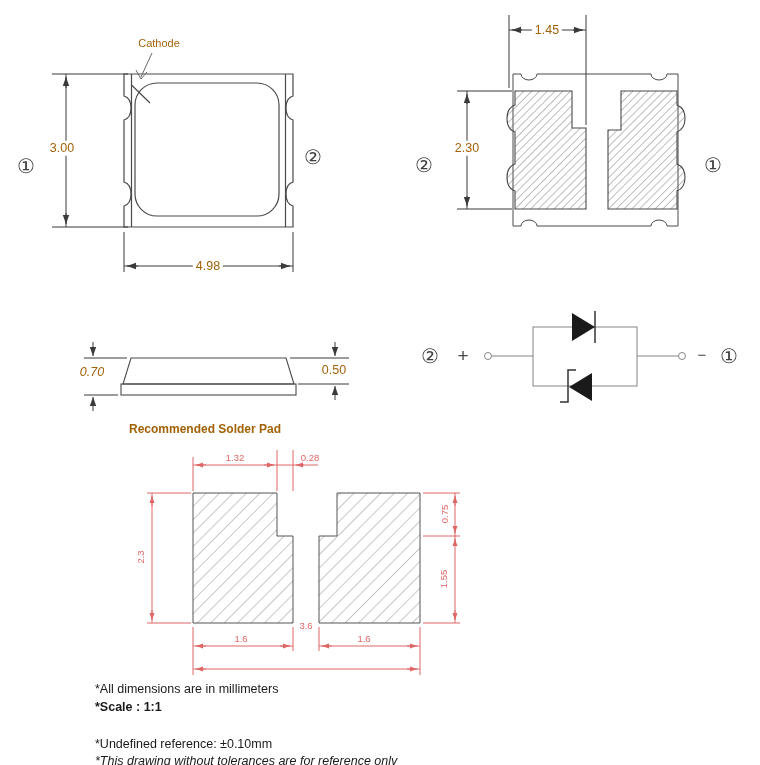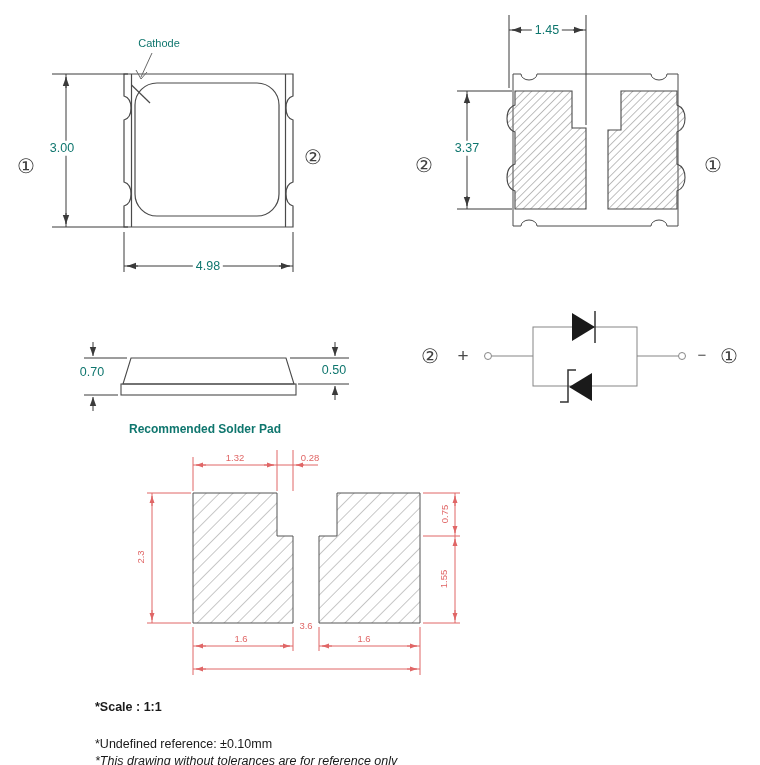--- a/index.html
+++ b/index.html
@@ -1,20 +1,20 @@
 <!DOCTYPE html>
 <html><head>
 <meta charset="utf-8">
 <style>
   html,body{margin:0;padding:0;background:#fff;}
   .canvas{position:relative;width:760px;height:765px;background:#fff;overflow:hidden;
           font-family:"Liberation Sans",sans-serif;color:#1a1a1a;}
   svg{position:absolute;left:0;top:0;}
   .lbl{position:absolute;transform:translate(-50%,-50%);font-size:12.5px;white-space:nowrap;
-       color:#0f766e;line-height:1;}
+       color:#a16207;line-height:1;}
   .bg{background:#fff;padding:1px 3px;}
   .pin{font-size:20px;color:#3f3f3f;}
   .red{color:#e06666;font-size:9.5px;}
   .rot{transform:translate(-50%,-50%) rotate(-90deg);}
   .title{font-weight:bold;font-size:12px;}
   .note{position:absolute;left:95px;font-size:12.5px;white-space:nowrap;}
   .sign{font-size:19px;color:#4a4a4a;}
 </style>
 </head>
 <body>
@@ -153,39 +153,40 @@
   </g>
 </svg>
 
 <div class="lbl" style="left:159px;top:43px;font-size:11px;">Cathode</div>
 <div class="lbl bg" style="left:62px;top:148px;text-align:right;">3.00</div>
 <div class="lbl bg" style="left:208px;top:266px;">4.98</div>
 <div class="lbl pin" style="left:26px;top:166px;">①</div>
 <div class="lbl pin" style="left:313px;top:157px;">②</div>
 
 <div class="lbl bg" style="left:547px;top:30px;">1.45</div>
-<div class="lbl bg" style="left:467px;top:148px;">3.37</div>
+<div class="lbl bg" style="left:467px;top:148px;">2.30</div>
 <div class="lbl pin" style="left:424px;top:165px;">②</div>
 <div class="lbl pin" style="left:713px;top:165px;">①</div>
 
-<div class="lbl" style="left:92px;top:372px;">0.70</div>
+<div class="lbl" style="left:92px;top:372px;font-style:italic;">0.70</div>
 <div class="lbl" style="left:334px;top:370px;">0.50</div>
 
 <div class="lbl pin" style="left:430px;top:356px;">②</div>
 <div class="lbl sign" style="left:463px;top:355px;">+</div>
 <div class="lbl sign" style="left:702px;top:354px;font-size:15px;">−</div>
 <div class="lbl pin" style="left:729px;top:356px;">①</div>
 
 <div class="lbl title" style="left:205px;top:429px;">Recommended Solder Pad</div>
 <div class="lbl red" style="left:235px;top:458px;">1.32</div>
 <div class="lbl red" style="left:310px;top:458px;">0.28</div>
 <div class="lbl red rot" style="left:141px;top:557px;">2.3</div>
 <div class="lbl red rot" style="left:445px;top:514px;">0.75</div>
 <div class="lbl red rot" style="left:444px;top:579px;">1.55</div>
 <div class="lbl red" style="left:241px;top:639px;">1.6</div>
 <div class="lbl red" style="left:364px;top:639px;">1.6</div>
 <div class="lbl red" style="left:306px;top:626px;">3.6</div>
 
+<div class="note" style="top:682px;">*All dimensions are in millimeters</div>
 <div class="note" style="top:700px;font-weight:bold;">*Scale : 1:1</div>
 <div class="note" style="top:754px;font-style:italic;">*This drawing without tolerances are for reference only</div>
 <div class="note" style="top:737px;">*Undefined reference: ±0.10mm</div>
 
 </div>
 
 </body></html>

